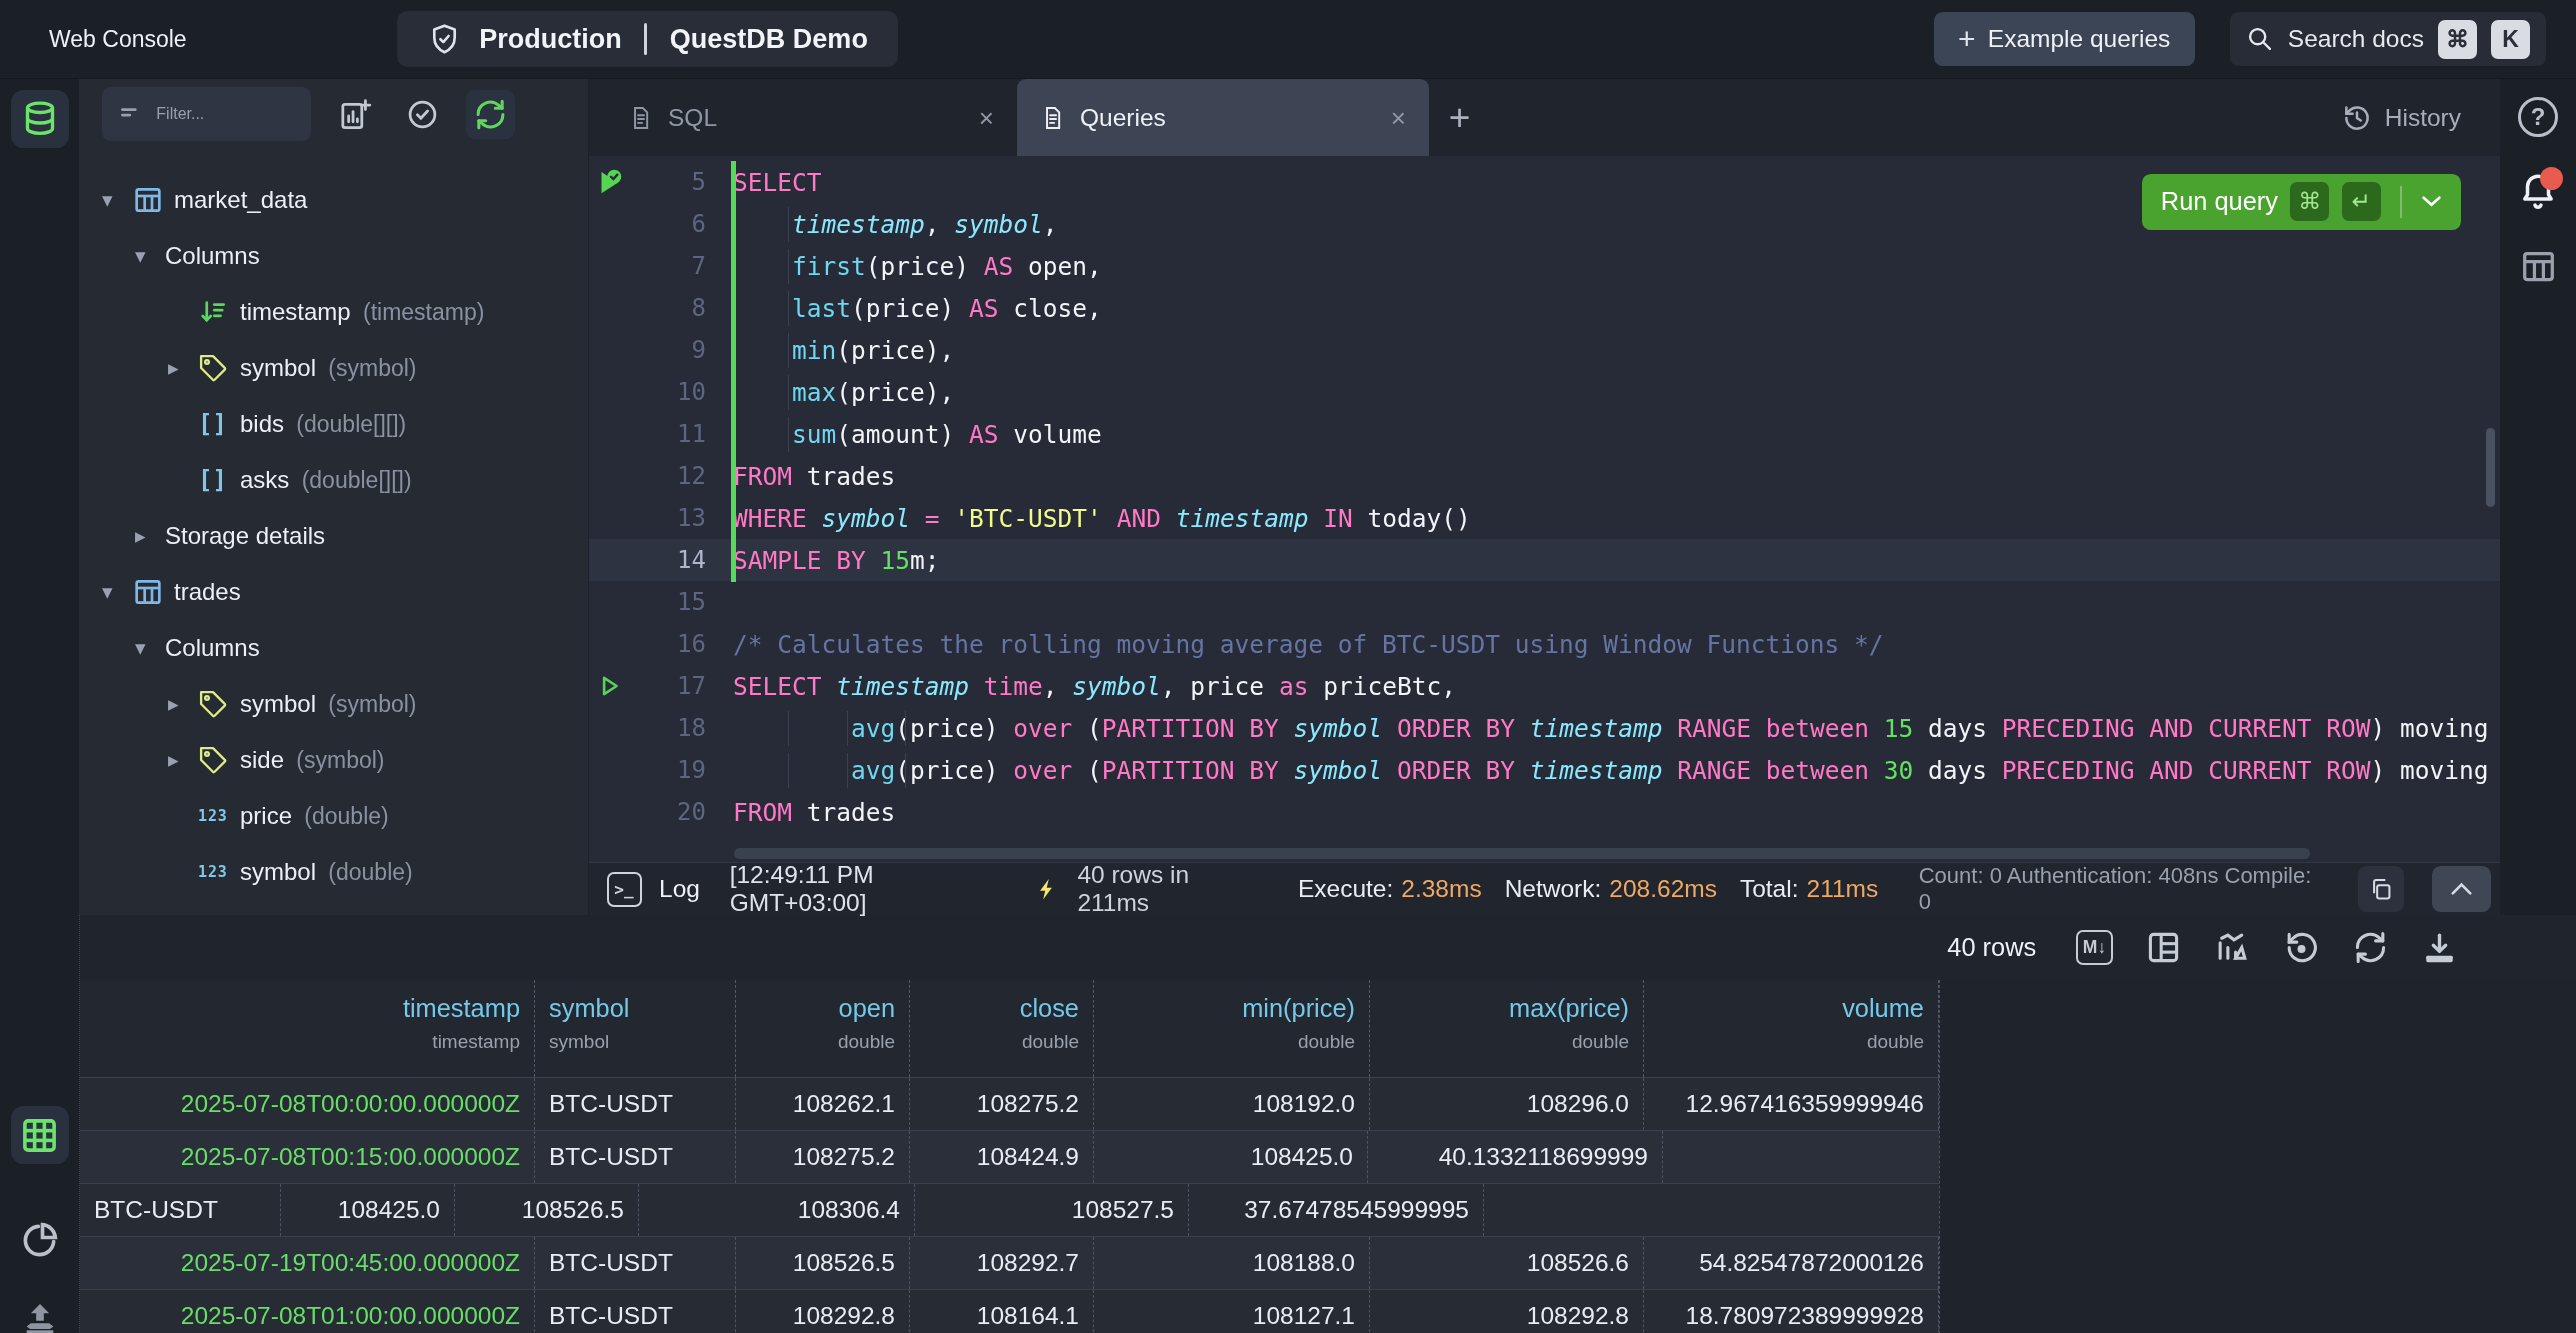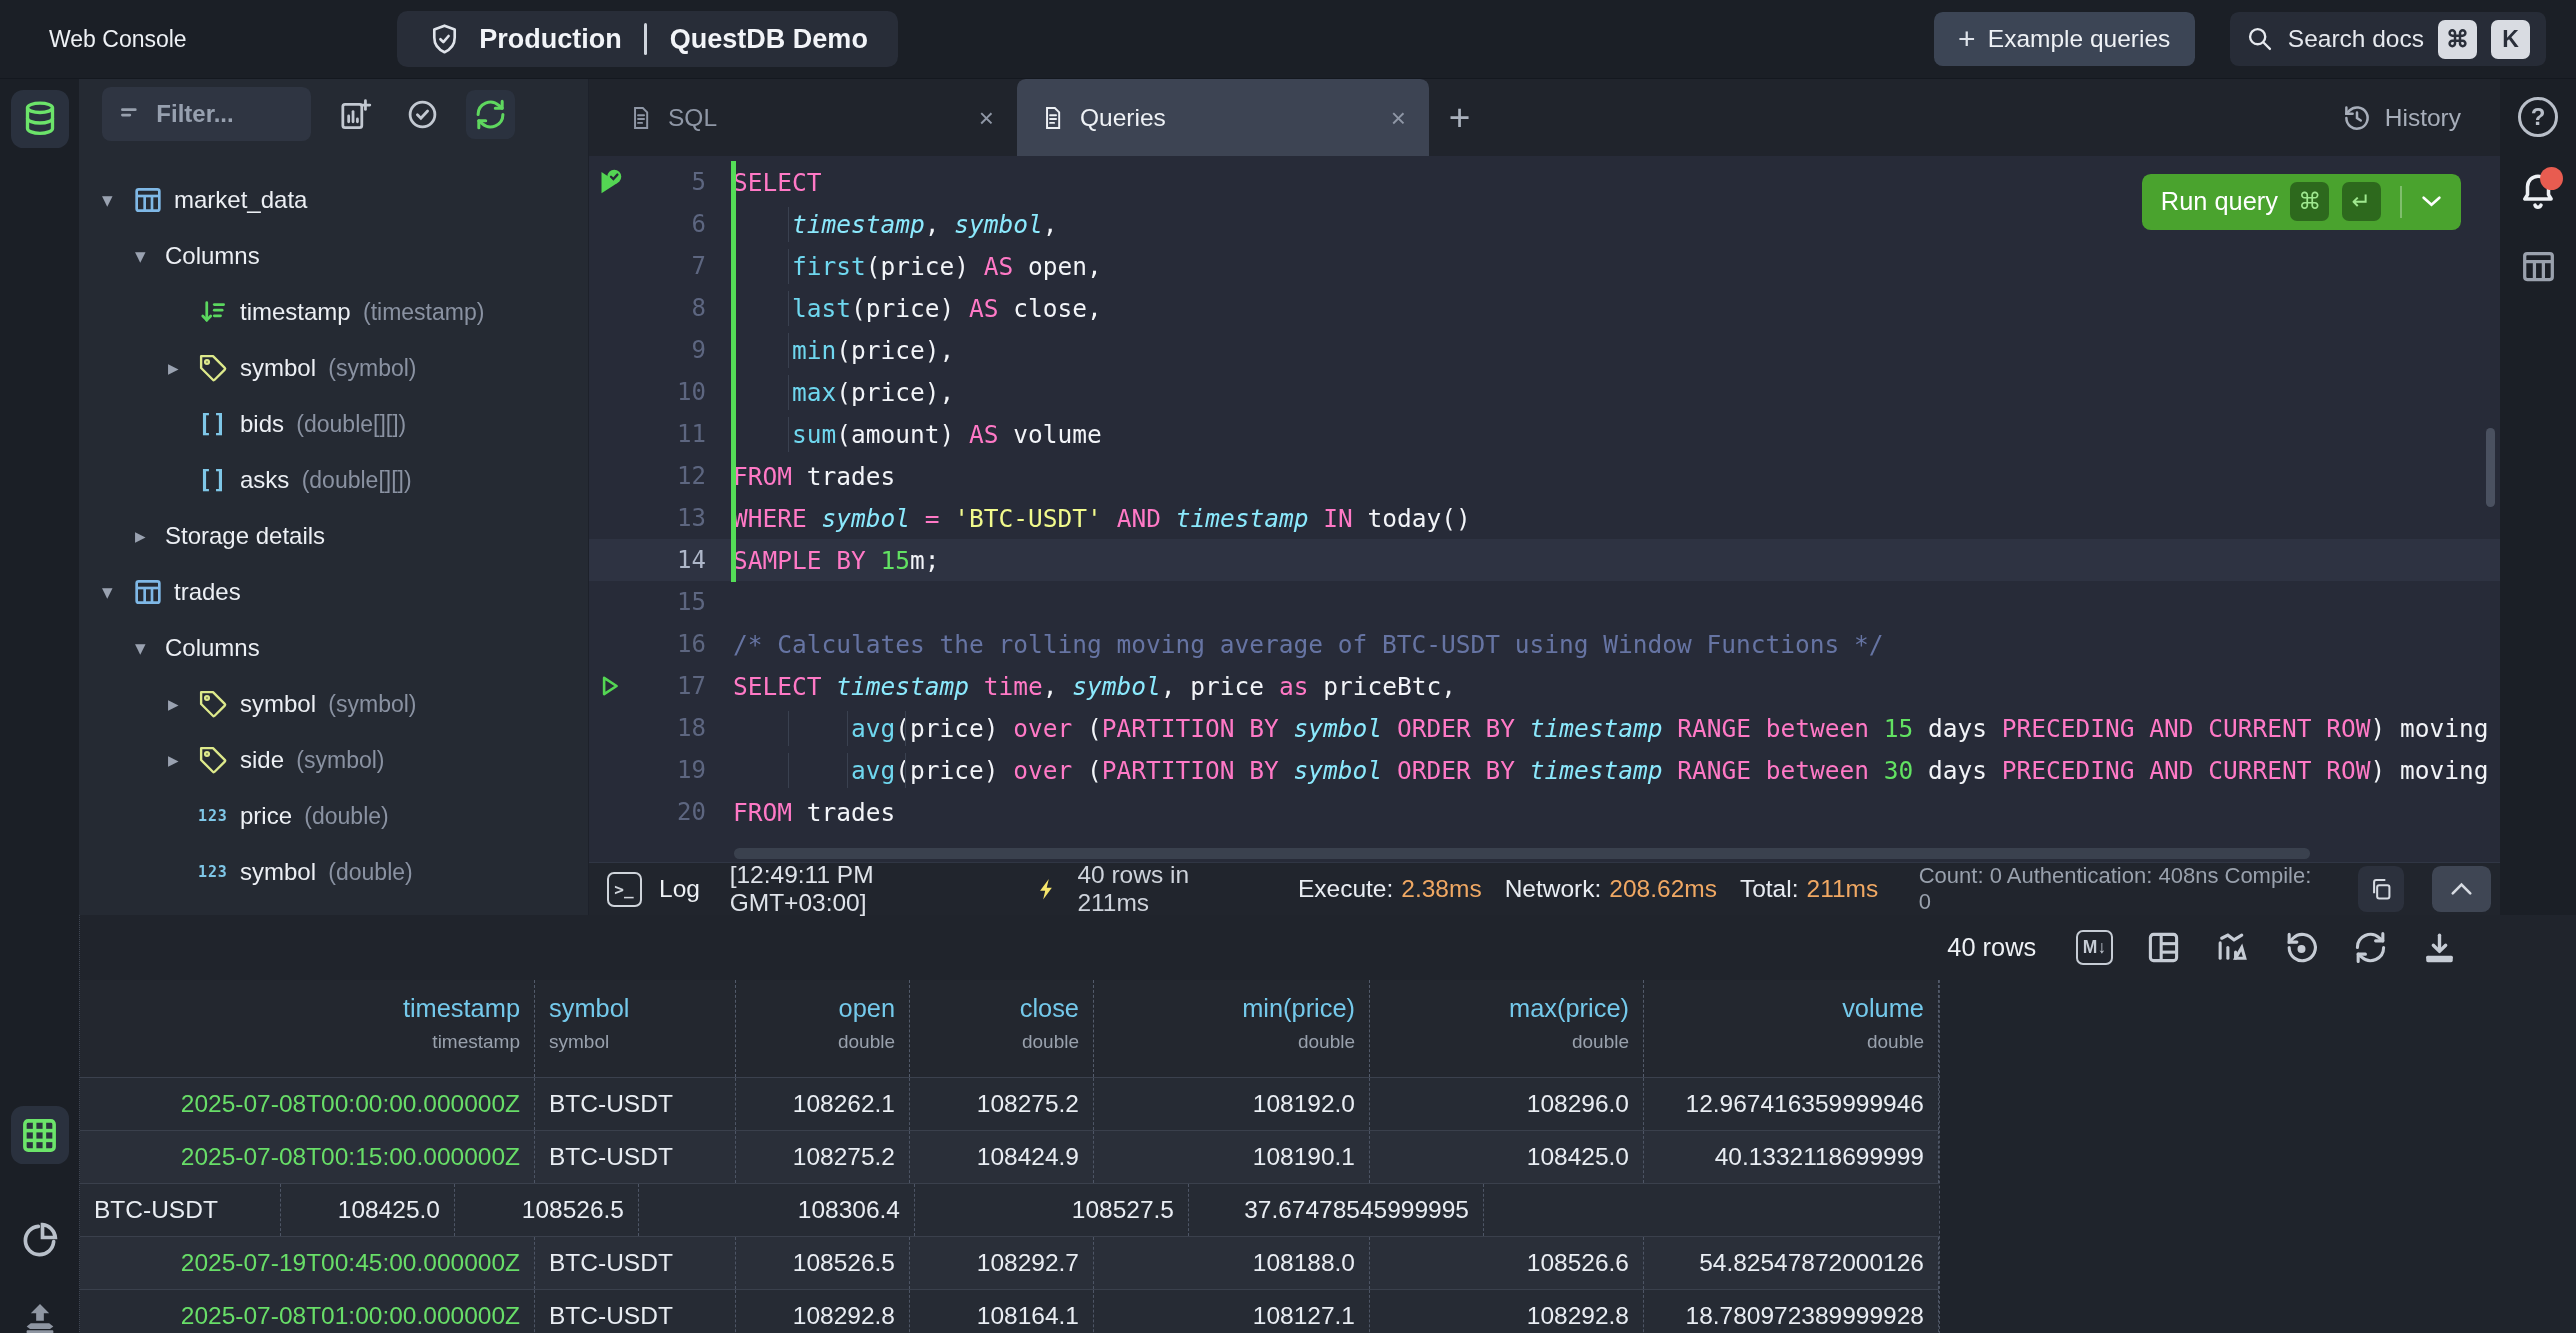--- a/index.html
+++ b/index.html
@@ -42,21 +42,21 @@
   .content { flex:1; display:flex; flex-direction:column; min-width:0; }
   .upper { height:836px; display:flex; min-height:0; }
 
   
   .sidebar { width:510px; flex:none; background:#252a33; border-right:0.9px solid #1d212a;
              display:flex; flex-direction:column; overflow:hidden; }
   .sidebar-header { height:70px; flex:none; display:flex; align-items:center; gap:19px; padding:0 12.3px 0 23px; }
   .filter-box { width:209px; height:54px; background:#2f3542; border-radius:8.8px;
                 display:flex; align-items:center; gap:12.3px; padding:0 16px; color:#97a0af; }
   .filter-box input { background:transparent; border:none; outline:none; color:#f97316;
-                      font-size:24px; font-family:inherit; width:114px;font-weight:bold; }
+                      font-size:16px; font-family:inherit; width:114px; }
   .filter-box input::placeholder { color:#97a0af; }
   .sb-iconbtn { width:49px; height:49px; display:flex; align-items:center; justify-content:center;
                 color:#c3c9d2; border-radius:8.8px; }
   .sb-iconbtn.active { background:#2b323f; color:#5fd75f; }
   .tree { flex:1; padding-top:23px; overflow:hidden; }
   .tree-row { height:56px; display:flex; align-items:center; font-size:24px; cursor:pointer; }
   .chev { width:30px; flex:none; color:#9aa2b1; font-size:21px; }
   .t-icon { width:42px; flex:none; display:flex; align-items:center; }
   .txt-ic { font-family:"DejaVu Sans Mono", monospace; font-weight:bold; color:#7fc7e8; }
   .txt-ic.bracket { font-size:24px; }
@@ -644,21 +644,20 @@
                 <div class="g-cell al-r" style="width: 184px;">108275.2</div>
                 <div class="g-cell al-r" style="width: 276px;">108192.0</div>
                 <div class="g-cell al-r" style="width: 274px;">108296.0</div>
                 <div class="g-cell al-r" style="width: 295px;">12.967416359999946</div>
               </div>
               <div class="grid-row alt">
                 <div class="g-cell al-r ts" style="width: 455px;">2025-07-08T00:15:00.000000Z</div>
                 <div class="g-cell al-l" style="width: 201px;">BTC-USDT</div>
                 <div class="g-cell al-r" style="width: 174px;">108275.2</div>
                 <div class="g-cell al-r" style="width: 184px;">108424.9</div>
-                <div class="g-cell al-r" style="width: 276px;">108190.1</div>
                 <div class="g-cell al-r" style="width: 274px;">108425.0</div>
                 <div class="g-cell al-r" style="width: 295px;">40.1332118699999</div>
               </div>
               <div class="grid-row">
                 <div class="g-cell al-l" style="width: 201px;">BTC-USDT</div>
                 <div class="g-cell al-r" style="width: 174px;">108425.0</div>
                 <div class="g-cell al-r" style="width: 184px;">108526.5</div>
                 <div class="g-cell al-r" style="width: 276px;">108306.4</div>
                 <div class="g-cell al-r" style="width: 274px;">108527.5</div>
                 <div class="g-cell al-r" style="width: 295px;">37.67478545999995</div>

